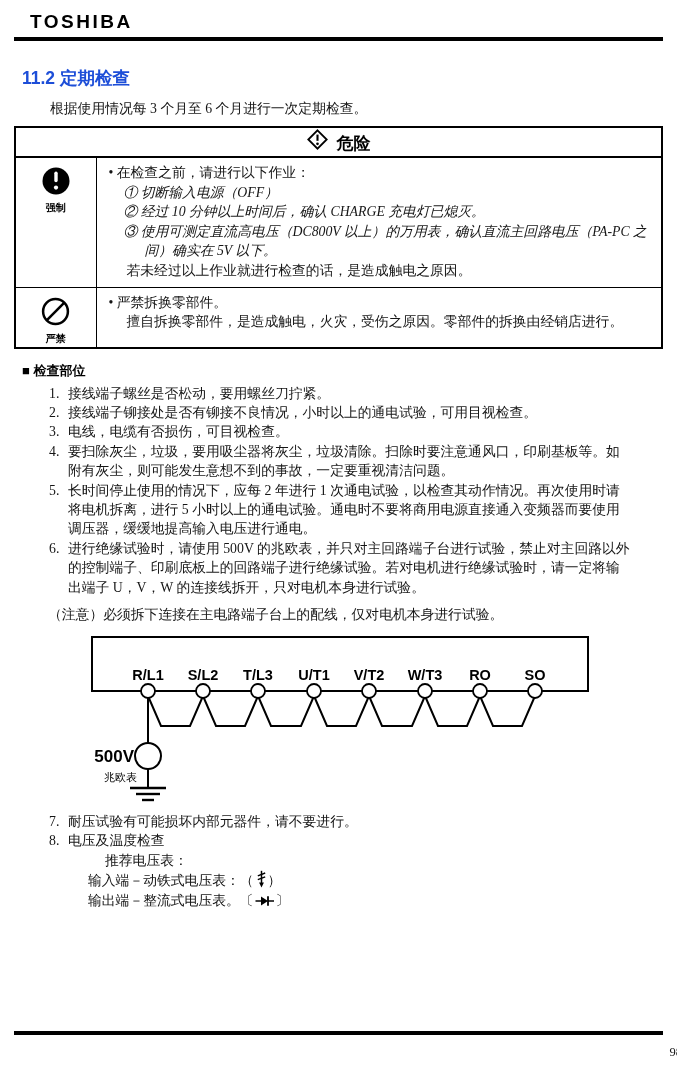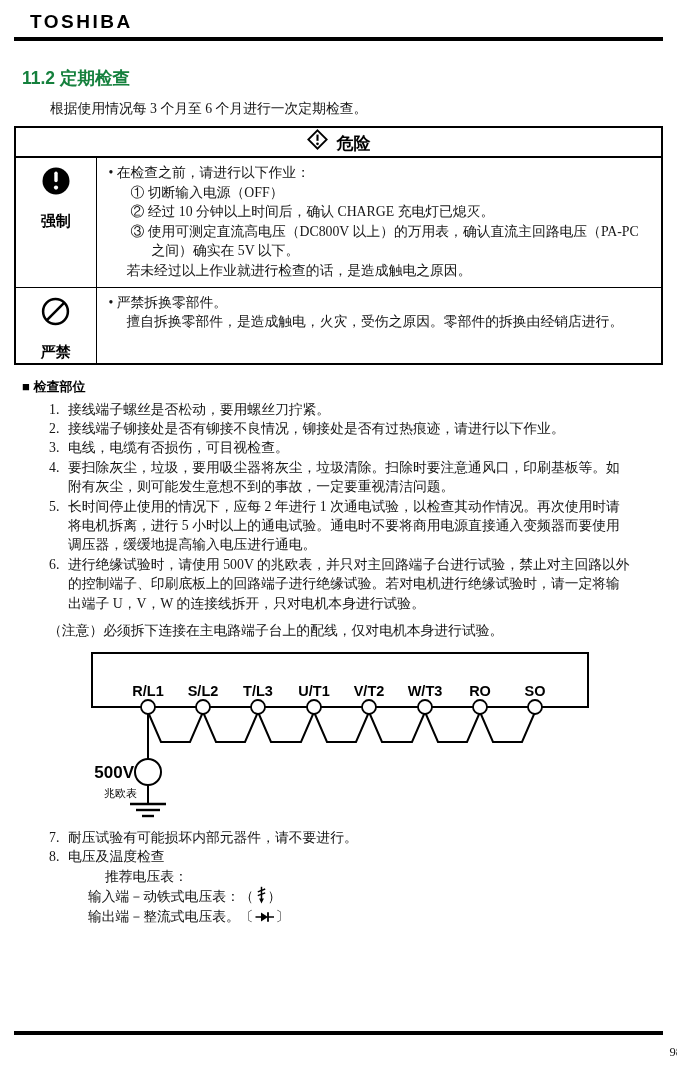--- a/index.html
+++ b/index.html
@@ -9,37 +9,37 @@
     background:#fff; color:#151515; overflow:hidden;
     font-family:"Liberation Serif","DejaVu Serif",serif; font-size:13.8px;
   }
   .brand {
     font-family:"Liberation Sans","DejaVu Sans",sans-serif;
     font-weight:900; font-size:19px; letter-spacing:2.5px; color:#000;
     padding:9px 0 0 30px; line-height:25px;
   }
   .rule { height:4px; background:#000; margin:3px 14px 0 14px; }
   .section-title {
-    margin:26px 0 0 22px; color:#15803d;
+    margin:26px 0 0 22px; color:#1d4ed8;
     font-family:"Liberation Sans","DejaVu Sans",sans-serif;
     font-weight:bold; font-size:17.5px; line-height:22px;
   }
   .intro { margin:10px 0 0 50px; line-height:19px; }
 
   
   table.danger { width:649px; margin:8px 14px 0 14px; border-collapse:collapse; border:2px solid #000; }
   table.danger td { border:1px solid #000; }
   .dt-head { border-bottom:2px solid #000 !important; height:28px; }
   .dt-head-inner { display:flex; align-items:flex-end; justify-content:center; gap:9px;
      font-weight:bold; font-size:17px; color:#000; }
   .sign-cell { width:81px; text-align:center; vertical-align:top; padding-top:8px; }
   .sign-label { font-family:"Liberation Sans","DejaVu Sans",sans-serif; font-weight:bold;
-     font-size:15px; margin-top:12px; color:#000; }
+     font-size:10px; margin-top:1px; color:#000; }
   .content-cell { vertical-align:top; padding:5px 8px 6px 12px; line-height:19.6px; }
-  .dl-step { margin-left:22px; padding-left:21px; text-indent:-21px; }
+  .dl-step { margin-left:15px; padding-left:21px; text-indent:-21px;font-style:italic; }
   .dl-result { margin-left:18px; }
 
   .insp-heading {
     margin:13px 0 0 22px; color:#000;
     font-family:"Liberation Sans","DejaVu Sans",sans-serif;
     font-weight:bold; font-size:13px;
   }
   .insp-list { margin:4px 45px 0 0; }
   .insp-item { position:relative; padding-left:68px; line-height:19.4px; }
   .insp-item .num { position:absolute; left:49px; top:0; }
@@ -125,21 +125,21 @@
     <span>检查部位</span>
   </div>
 
   <div class="insp-list">
     <div class="insp-item">
       <span class="num">1.</span>
       <span>接线端子螺丝是否松动，要用螺丝刀拧紧。</span>
     </div>
     <div class="insp-item">
       <span class="num">2.</span>
-      <span>接线端子铆接处是否有铆接不良情况，铆接处是否有过热痕迹，请进行以下作业。</span>
+      <span>接线端子铆接处是否有铆接不良情况，小时以上的通电试验，可用目视检查。</span>
     </div>
     <div class="insp-item">
       <span class="num">3.</span>
       <span>电线，电缆有否损伤，可目视检查。</span>
     </div>
     <div class="insp-item">
       <span class="num">4.</span>
       <span>要扫除灰尘，垃圾，要用吸尘器将灰尘，垃圾清除。扫除时要注意通风口，印刷基板等。如附有灰尘，则可能发生意想不到的事故，一定要重视清洁问题。</span>
     </div>
     <div class="insp-item">

